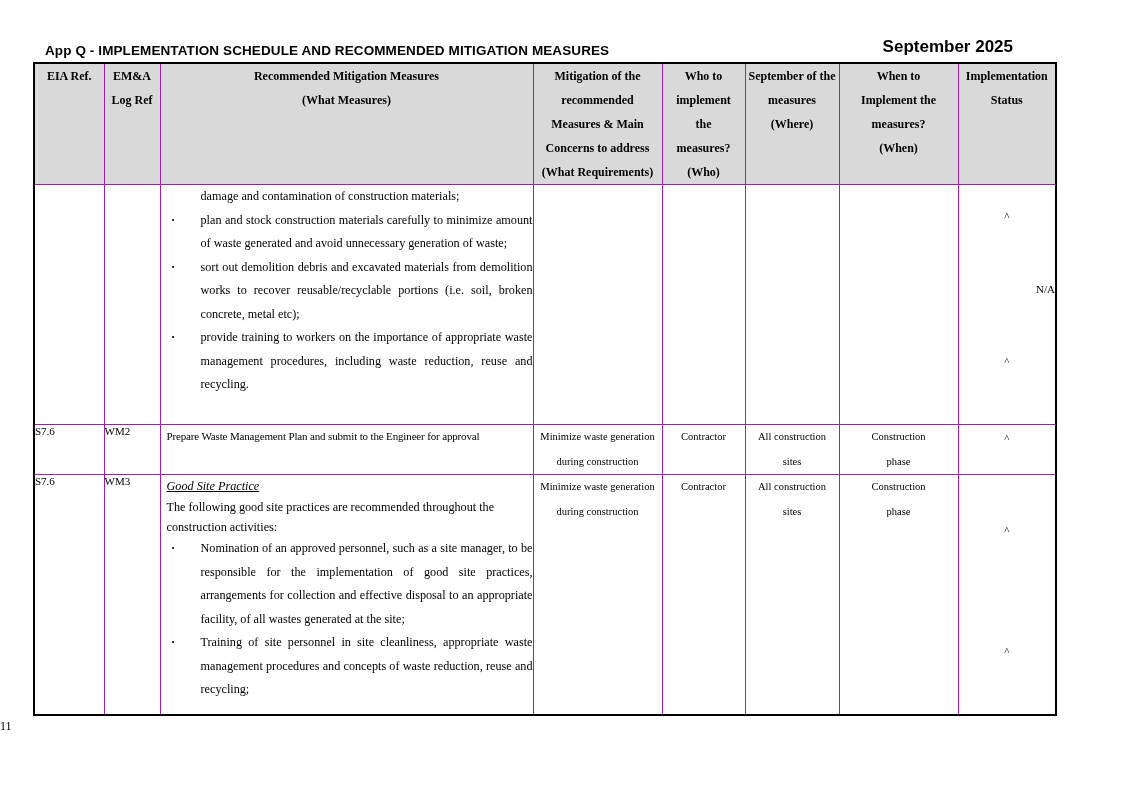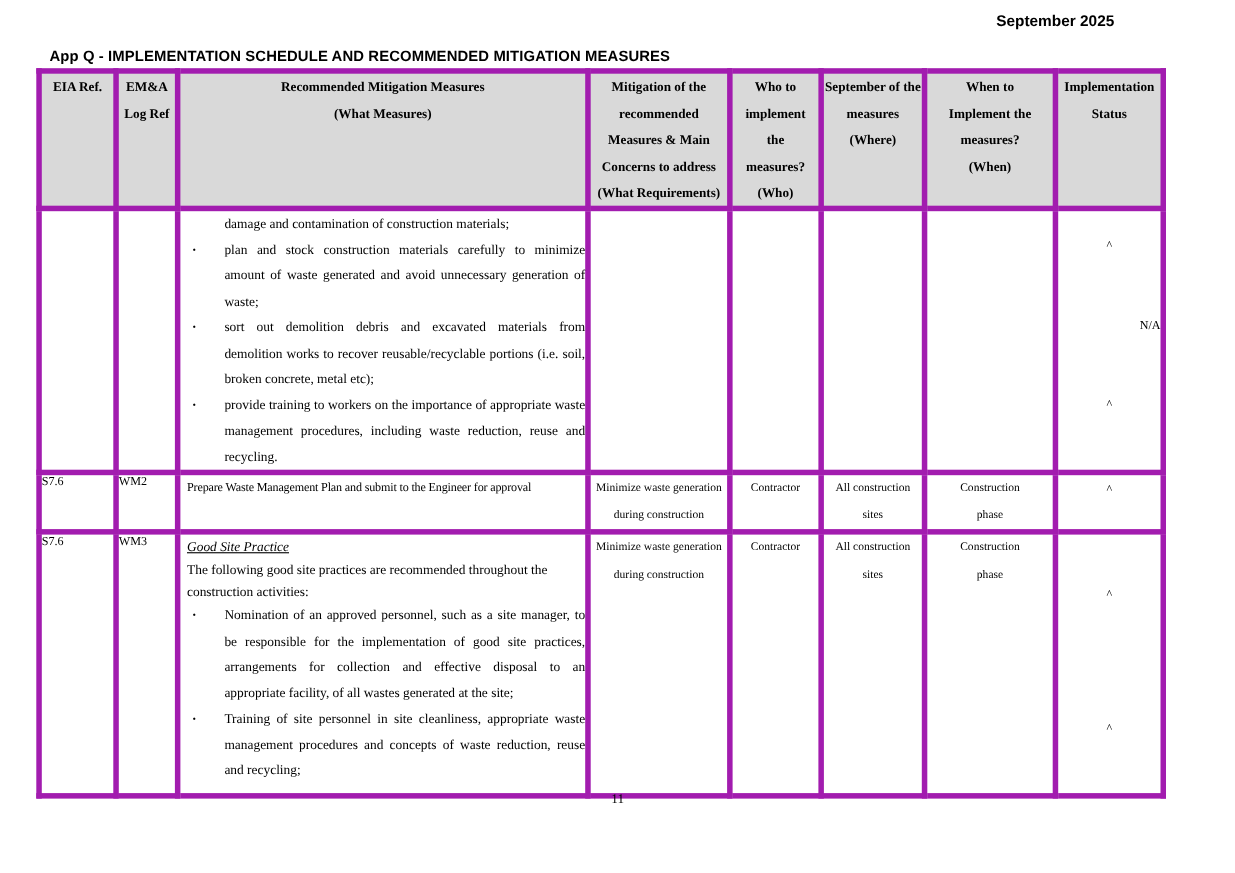--- a/index.html
+++ b/index.html
@@ -6,30 +6,30 @@
   .page {
     position:relative; width:1123px; height:794px; background:#ffffff;
     font-family:"Liberation Serif", serif; color:#000; overflow:hidden;
   }
   .doc-title {
     position:absolute; left:45px; top:27px;
     font-family:"Liberation Sans", sans-serif; font-weight:bold; font-size:13.5px;
     letter-spacing:0.1px; white-space:nowrap;margin-top:16px;
   }
   .doc-date {
-    position:absolute; right:110px; top:11px;
-    font-family:"Liberation Sans", sans-serif; font-weight:bold; font-size:14px;
+    position:absolute; right:110px; top:37px;
+    font-family:"Liberation Sans", sans-serif; font-weight:bold; font-size:17px;
     white-space:nowrap;
   }
   table.schedule {
     position:absolute; left:33px; top:62px; width:1022px;
     border-collapse:collapse; table-layout:fixed;
     border:2px solid #000;
   }
-  .schedule th, .schedule td { border:5px solid #a21caf; vertical-align:top; padding:0; }
+  .schedule th, .schedule td { border:1px solid #a21caf; vertical-align:top; padding:0; }
   .tr-hdr { height:120px; }
   .tr-r0  { height:240px; }
   .tr-r1  { height:50px; }
   .tr-r2  { height:240px; }
 
   .hdr { background:#d9d9d9; font-weight:bold; font-size:12px; text-align:center; padding-top:5px; }
   .hdr div { line-height:24px; white-space:nowrap; }
 
   .ref-cell { font-size:11px; padding:7px 2px 0 8px; }
 
@@ -43,21 +43,21 @@
 
   .small-cell { font-size:10.5px; text-align:center; padding-top:5px; }
   .small-cell div { line-height:24.5px; white-space:nowrap; }
 
   .status-cell { position:relative; font-size:11px; }
   .status-mark { position:absolute; left:0; right:0; text-align:center; line-height:14px; }
   .r0-m0 { top:24px; }  .r0-m1 { top:97px;text-align:right; }  .r0-m2 { top:169px; }
   .r1-m0 { top:6px; }
   .r2-m0 { top:48px; }  .r2-m1 { top:169px; }
 
-  .page-number { position:absolute; top:719px; left:0; width:1123px; text-align:center; font-size:12px; }
+  .page-number { position:absolute; top:719px; left:0; width:1123px; font-size:12px; }
 </style>
 </head>
 <body>
 
 <div class="page">
 
   <div>
     <div class="doc-title">App Q - IMPLEMENTATION SCHEDULE AND RECOMMENDED MITIGATION MEASURES</div>
     <div class="doc-date">September 2025</div>
   </div>

